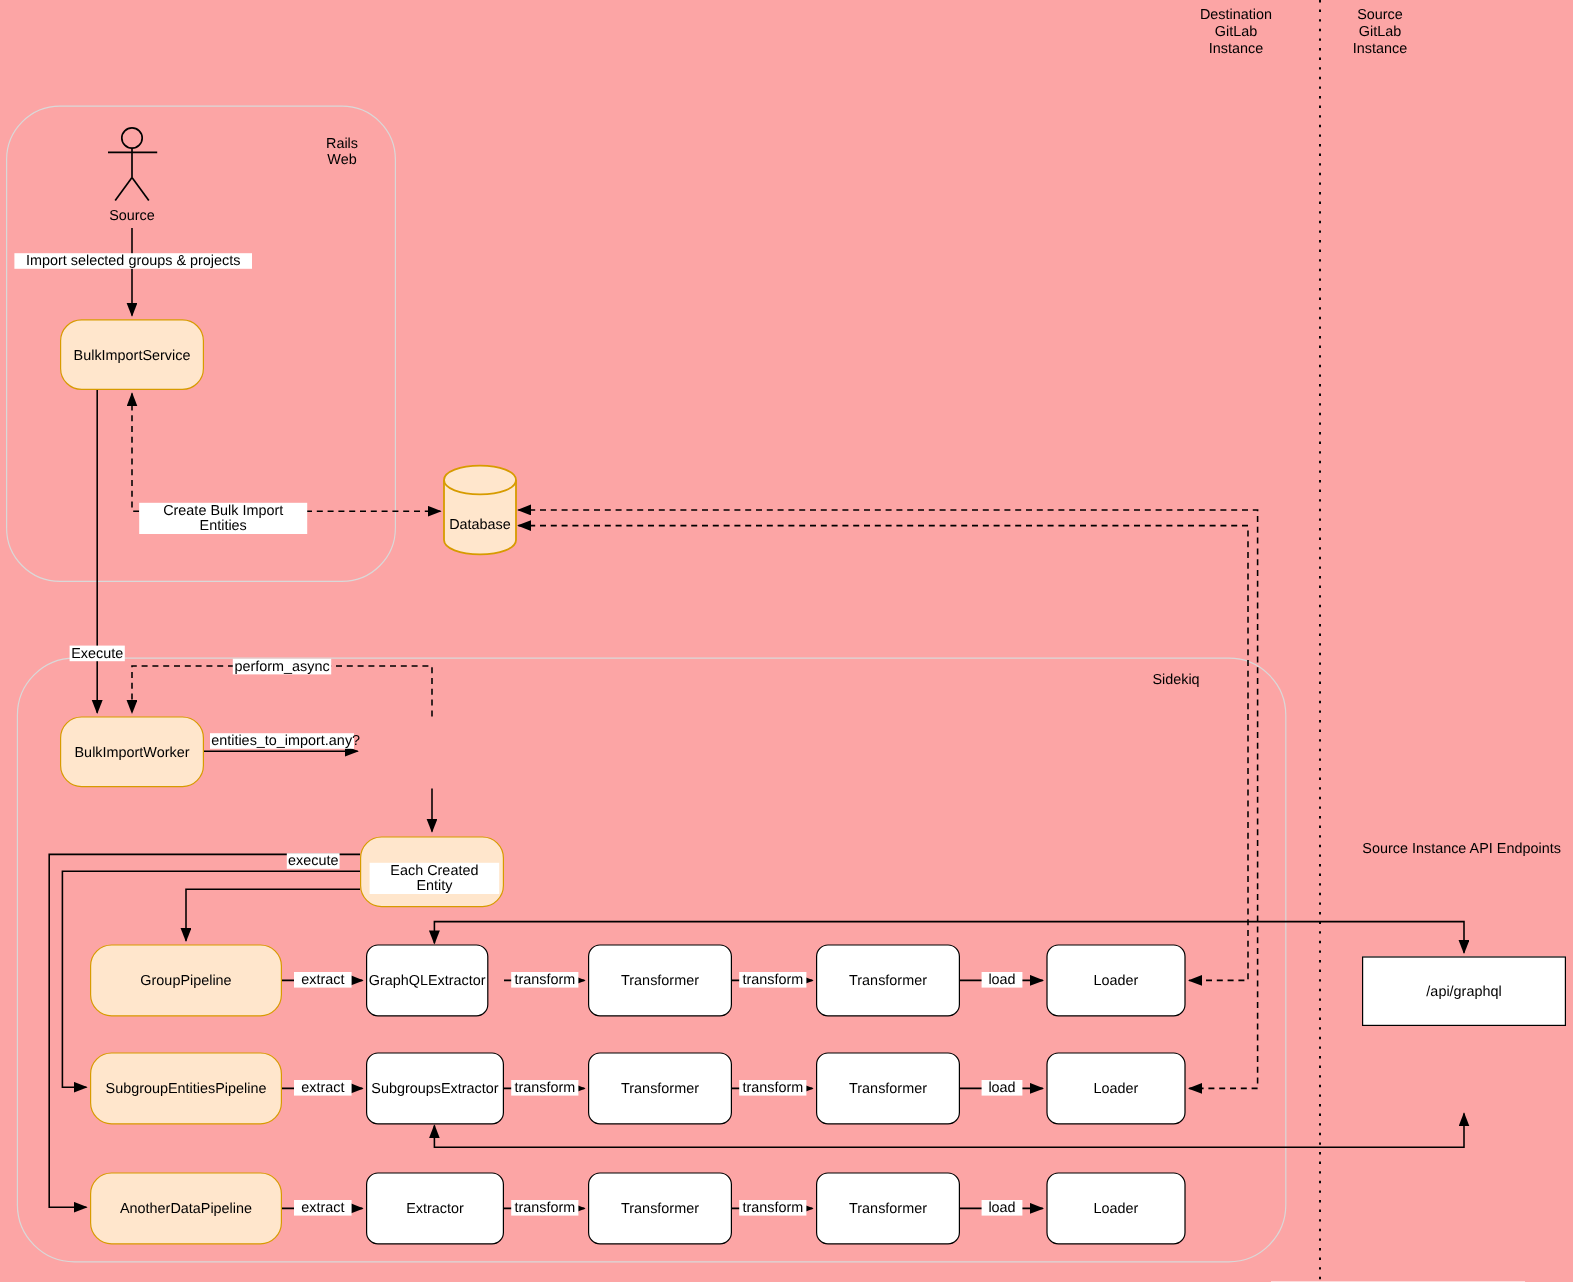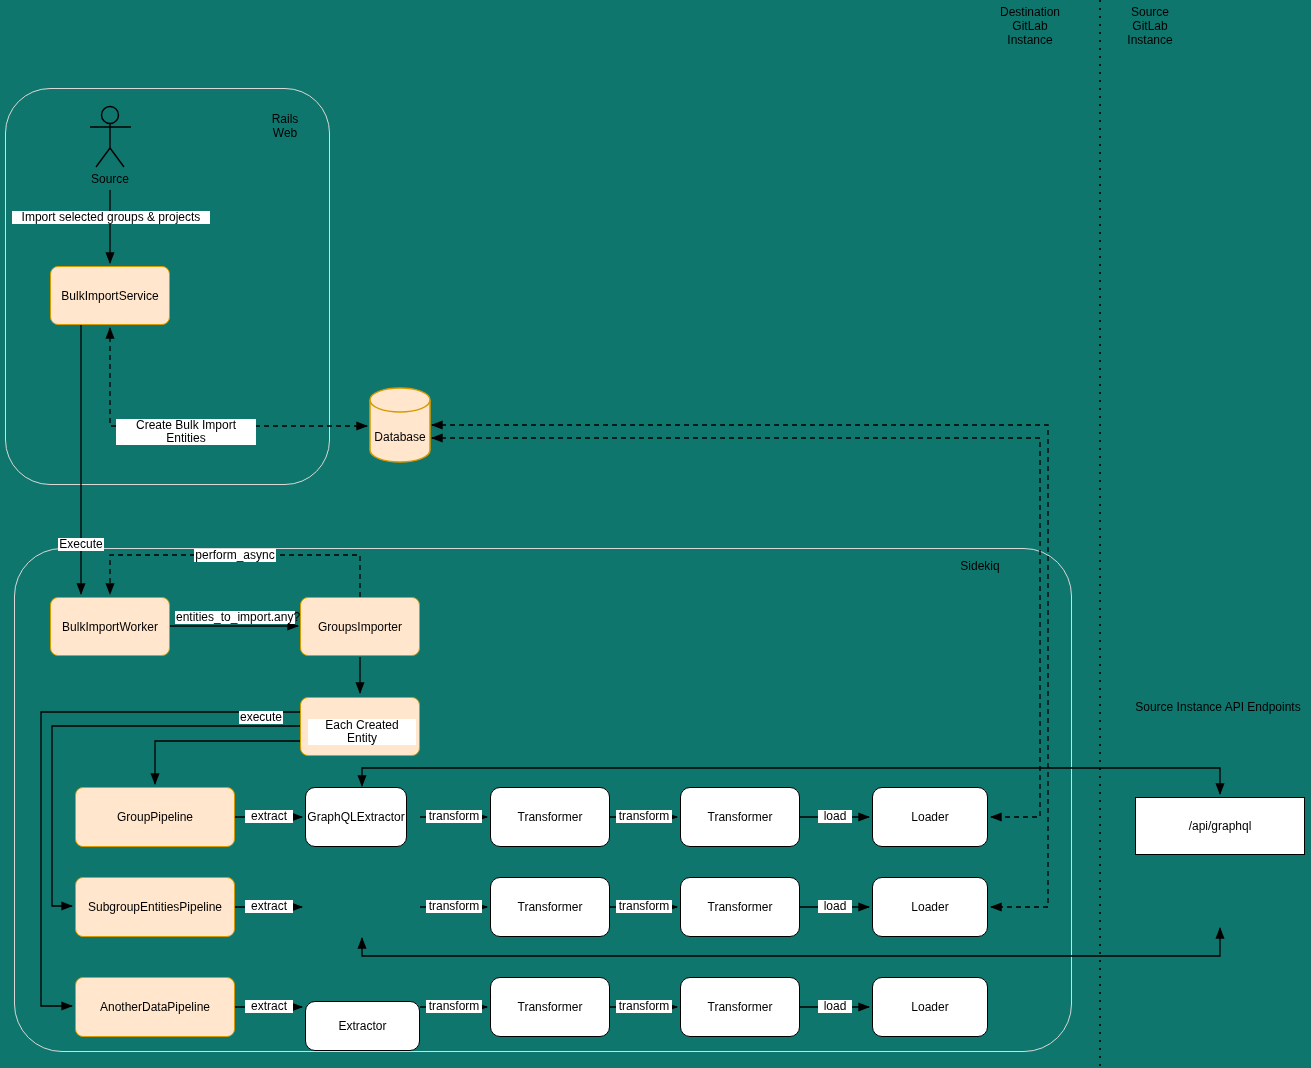--- a/index.html
+++ b/index.html
@@ -1,30 +1,30 @@
 <!DOCTYPE html>
 <html><head>
 <meta charset="utf-8">
 <style>
   html,body { margin:0; padding:0; background:#fff; }
   #canvas {
     position:relative; width:1311px; height:1068px;
-    background:#0f766e; overflow:hidden;
+    background:#fca5a5; overflow:hidden;
     font-family:"Liberation Sans", sans-serif; color:#000;
   }
   .frame {
     position:absolute; border:1px solid #d9d9d9; background:transparent;
     box-sizing:border-box;
   }
   svg.wires { position:absolute; left:0; top:0; }
   .node {
     position:absolute; display:flex; align-items:center; justify-content:center;
     font-size:12px; text-align:center; box-sizing:border-box; background:#fff;
   }
-  .orange { background:#ffe6cc; border:1.5px solid #d79b00; border-radius:8px; }
+  .orange { background:#ffe6cc; border:1.5px solid #d79b00; border-radius:18px; }
   .plain  { background:#ffffff; border:1.5px solid #000000; border-radius:10px; }
   .endpoint { background:#ffffff; border:1.5px solid #000000; border-radius:0; }
   .edge-label {
     position:absolute; background:#ffffff; font-size:12px; line-height:13px;
     text-align:center; padding:0 1px; box-sizing:border-box;
   }
   .free-label {
     position:absolute; font-size:12px; line-height:14px; text-align:center;
     white-space:pre-line; box-sizing:border-box;
   }
@@ -106,36 +106,36 @@
 Instance</div>
 
   <div class="free-label" style="left:255px; top:112px; width:60px;">Rails
 Web</div>
   <div class="free-label" style="left:930px; top:559px; width:100px;">Sidekiq</div>
 
   <div class="free-label" style="left:70px; top:172px; width:80px;">Source</div>
 
   <div class="node orange" style="left:50px; top:266px; width:120px; height:59px;">BulkImportService</div>
   <div class="node orange" style="left:50px; top:597px; width:120px; height:59px;">BulkImportWorker</div>
-  <div class="node orange" style="left:300px; top:597px; width:120px; height:59px;">GroupsImporter</div>
   <div class="node orange" style="left:300px; top:697px; width:120px; height:59px;">GroupImporter</div>
   <div class="node orange" style="left:75px; top:787px; width:160px; height:60px;">GroupPipeline</div>
   <div class="node orange" style="left:75px; top:977px; width:160px; height:60px;">AnotherDataPipeline</div>
   <div class="node orange" style="left:75px; top:877px; width:160px; height:60px;">SubgroupEntitiesPipeline</div>
 
   <div class="node plain" style="left:305px; top:787px; width:102px; height:60px;">GraphQLExtractor</div>
   <div class="node plain" style="left:490px; top:787px; width:120px; height:60px;">Transformer</div>
   <div class="node plain" style="left:680px; top:787px; width:120px; height:60px;">Transformer</div>
   <div class="node plain" style="left:872px; top:787px; width:116px; height:60px;">Loader</div>
 
+  <div class="node plain" style="left:305px; top:877px; width:115px; height:60px;">SubgroupsExtractor</div>
   <div class="node plain" style="left:490px; top:877px; width:120px; height:60px;">Transformer</div>
   <div class="node plain" style="left:680px; top:877px; width:120px; height:60px;">Transformer</div>
   <div class="node plain" style="left:872px; top:877px; width:116px; height:60px;">Loader</div>
 
-  <div class="node plain" style="left:305px; top:977px; width:115px; height:50px;margin-top:24px;">Extractor</div>
+  <div class="node plain" style="left:305px; top:977px; width:115px; height:60px;">Extractor</div>
   <div class="node plain" style="left:490px; top:977px; width:120px; height:60px;">Transformer</div>
   <div class="node plain" style="left:680px; top:977px; width:120px; height:60px;">Transformer</div>
   <div class="node plain" style="left:872px; top:977px; width:116px; height:60px;">Loader</div>
 
   <div class="free-label" style="left:358px; top:430px; width:84px;">Database</div>
 
   <div class="free-label" style="left:1125px; top:700px; width:186px;">Source Instance API Endpoints</div>
   <div class="node endpoint" style="left:1135px; top:797px; width:170px; height:58px;">/api/graphql</div>
 
   <div class="edge-label" style="left:12px; top:211px; width:198px;">Import selected groups &amp; projects</div>

